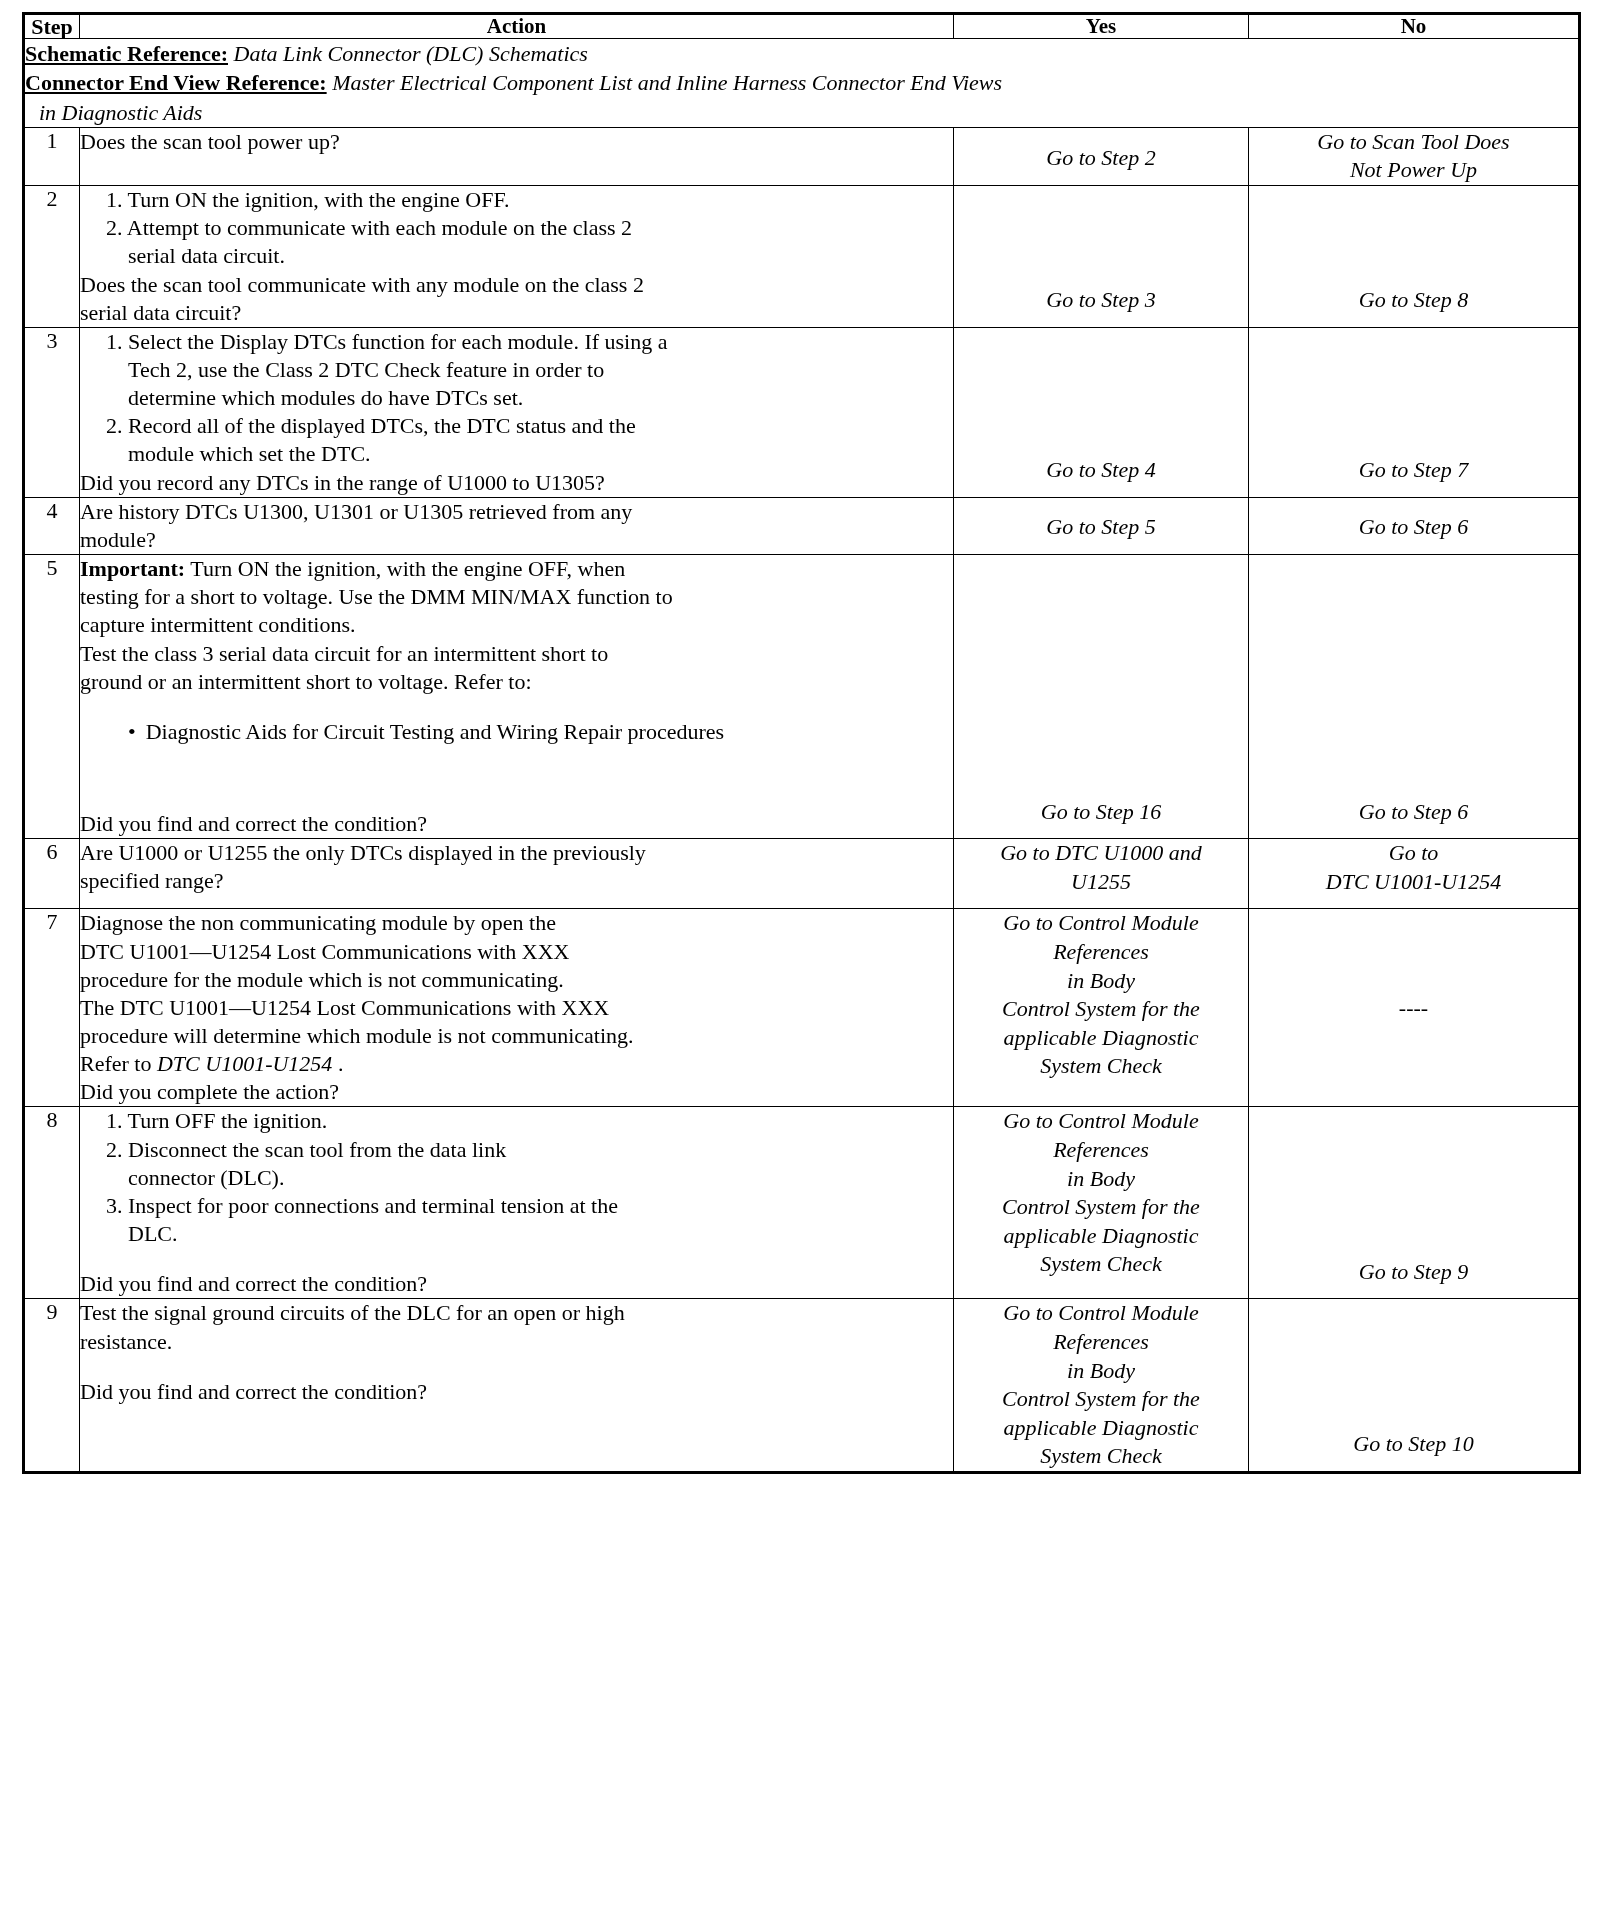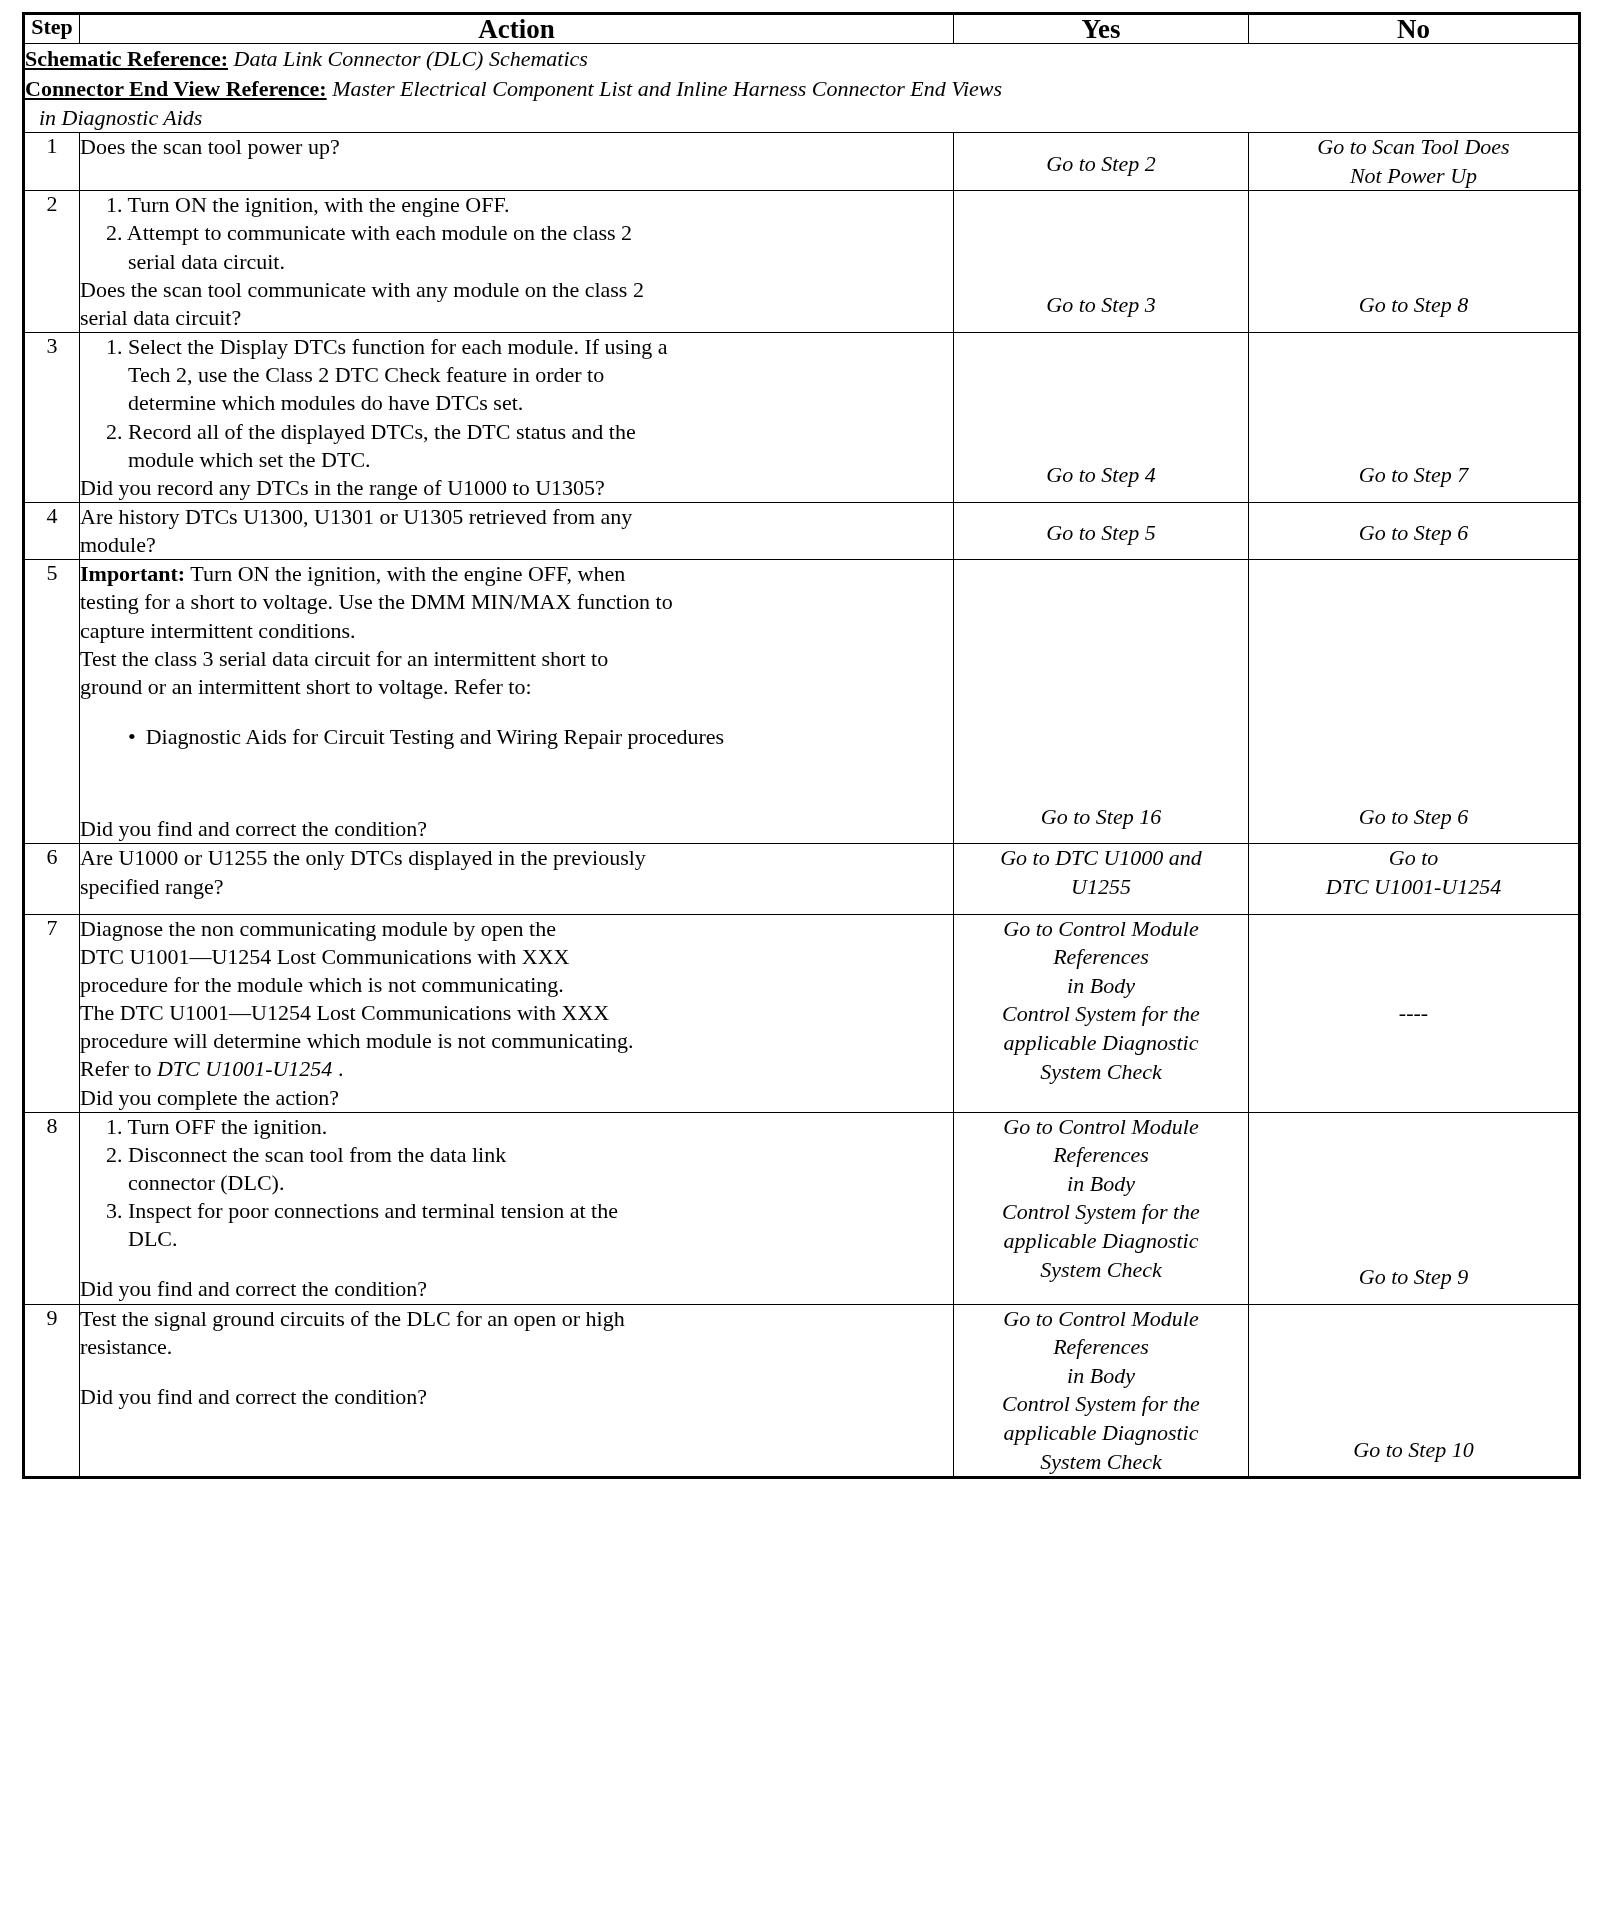--- a/index.html
+++ b/index.html
@@ -31,21 +31,21 @@
   
   col.c-step { width: 56px; }
   col.c-action { width: 874px; }
   col.c-yes { width: 295px; }
   col.c-no { width: 331px; }
 
   thead th {
     border-bottom: 3px solid #000;
     text-align: center;
     font-weight: bold;
-    font-size: 27px;
+    font-size: 21px;
     padding: 5px 2px 7px 2px;
     line-height: 1.05;
   }
   thead th.th-step { font-size: 22px; }
 
   
   .refrow td {
     padding: 6px 10px 8px 10px;
     border-bottom: 1.5px solid #000;
   }

